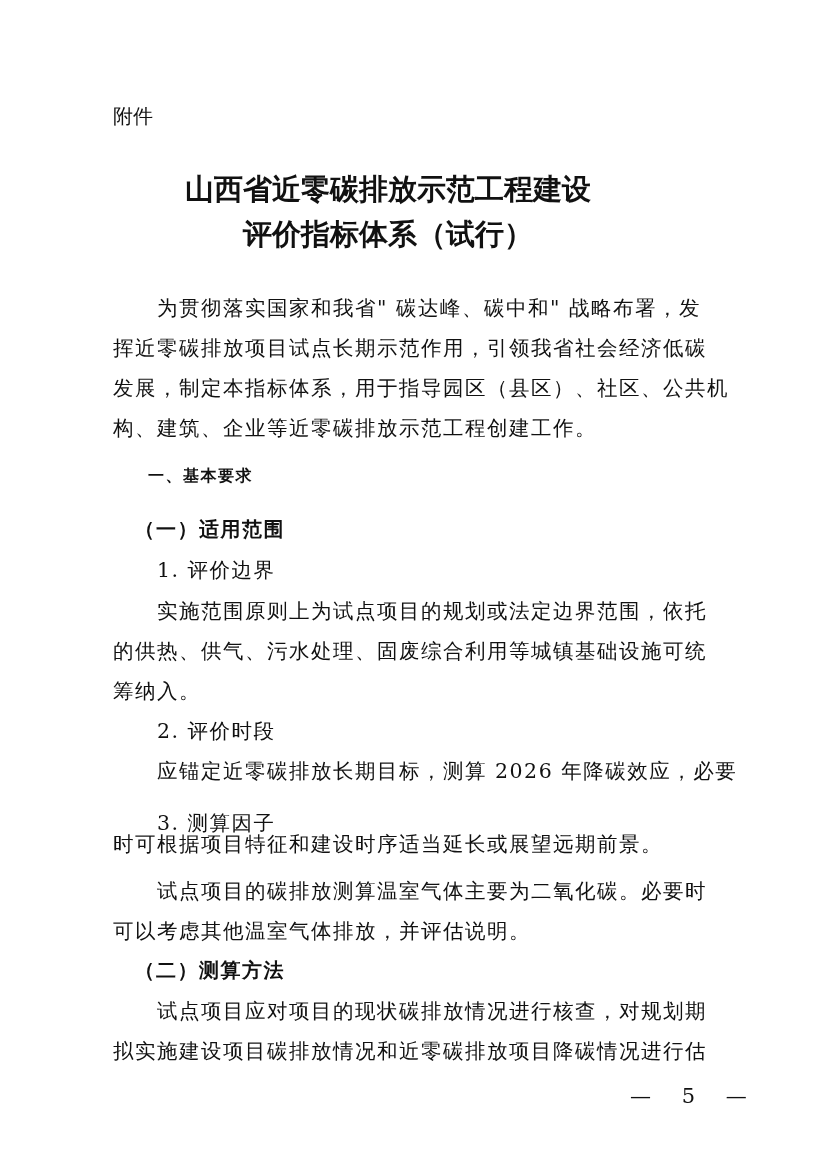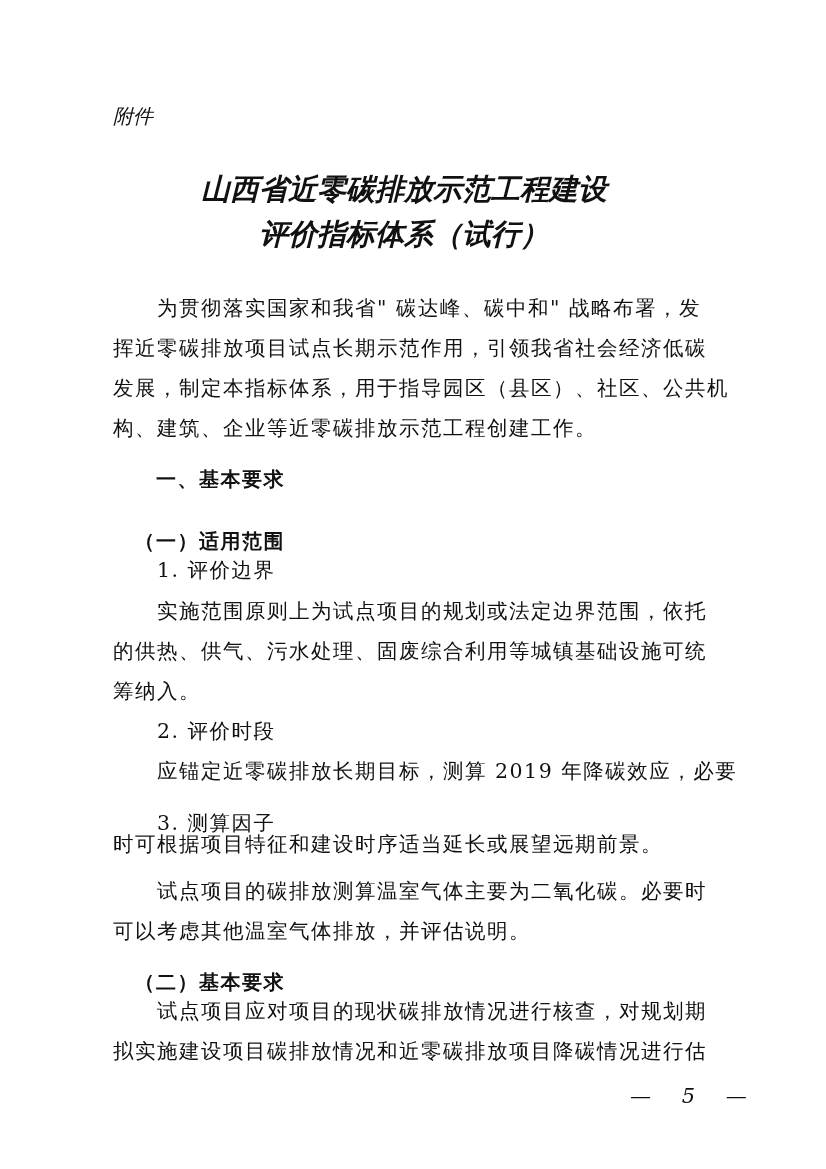--- a/index.html
+++ b/index.html
@@ -1,25 +1,25 @@
 <!DOCTYPE html>
 <html><head>
   <meta charset="utf-8">
   <style>
     html, body { margin: 0; padding: 0; background: #ffffff; }
     body { width: 826px; height: 1169px; position: relative; overflow: hidden;
            font-family: "DejaVu Serif", "Liberation Serif", serif; color: #111; }
-    .abs { position: absolute; font-style: italic; }
+    .abs { position: absolute; }
     .attach { left: 113px; top: 103px; font-family: "DejaVu Sans", "Liberation Sans", sans-serif; font-size: 20px; }
-    .title { left: 16px; width: 776px; text-align: center; font-size: 29px; font-weight: bold; letter-spacing: 0px; }
+    .title { left: 0; width: 776px; text-align: center; font-size: 29px; font-weight: bold; letter-spacing: 0px; }
     .t1 { top: 170px; }
     .t2 { top: 215px; text-align: center; }
     .line { position: absolute; left: 113px; white-space: nowrap; font-size: 20.5px; letter-spacing: 1.5px; }
-    .h1 { font-family: "DejaVu Sans", "Liberation Sans", sans-serif; font-weight: bold; font-size: 20px; }
-    .h2 { font-weight: bold; font-size: 20px; margin-top: 12px; }
+    .h1 { font-family: "DejaVu Sans", "Liberation Sans", sans-serif; font-weight: bold; font-size: 16px; }
+    .h2 { font-weight: bold; font-size: 20px; }
     .pagenum { left: 630px; top: 1084px; font-size: 21px; letter-spacing: 12px; }
   </style>
 </head>
 <body>
 
 <div class="abs attach">附件</div>
 
 <div class="abs title t1">山西省近零碳排放示范工程建设</div>
 <div class="abs title t2">评价指标体系（试行）</div>
 
@@ -28,23 +28,23 @@
   <div class="line" style="top:334px">挥近零碳排放项目试点长期示范作用，引领我省社会经济低碳</div>
   <div class="line" style="top:374px">发展，制定本指标体系，用于指导园区（县区）、社区、公共机</div>
   <div class="line" style="top:414px">构、建筑、企业等近零碳排放示范工程创建工作。</div>
   <div class="line h1" style="top:466px">　　一、基本要求</div>
   <div class="line h2" style="top:516px">　（一）适用范围</div>
   <div class="line" style="top:556px">　　1. 评价边界</div>
   <div class="line" style="top:597px">　　实施范围原则上为试点项目的规划或法定边界范围，依托</div>
   <div class="line" style="top:637px">的供热、供气、污水处理、固废综合利用等城镇基础设施可统</div>
   <div class="line" style="top:677px">筹纳入。</div>
   <div class="line" style="top:717px">　　2. 评价时段</div>
-  <div class="line" style="top:757px">　　应锚定近零碳排放长期目标，测算 2019 年降碳效应，必要</div>
+  <div class="line" style="top:757px">　　应锚定近零碳排放长期目标，测算 2026 年降碳效应，必要</div>
   <div class="line" style="top:830px">时可根据项目特征和建设时序适当延长或展望远期前景。</div>
   <div class="line" style="top:809px">　　3. 测算因子</div>
   <div class="line" style="top:877px">　　试点项目的碳排放测算温室气体主要为二氧化碳。必要时</div>
   <div class="line" style="top:917px">可以考虑其他温室气体排放，并评估说明。</div>
-  <div class="line h2" style="top:957px">　（二）基本要求</div>
+  <div class="line h2" style="top:957px">　（二）测算方法</div>
   <div class="line" style="top:997px">　　试点项目应对项目的现状碳排放情况进行核查，对规划期</div>
   <div class="line" style="top:1037px">拟实施建设项目碳排放情况和近零碳排放项目降碳情况进行估</div>
 </div>
 
 <div class="abs pagenum">— 5 —</div>
 
 </body></html>

